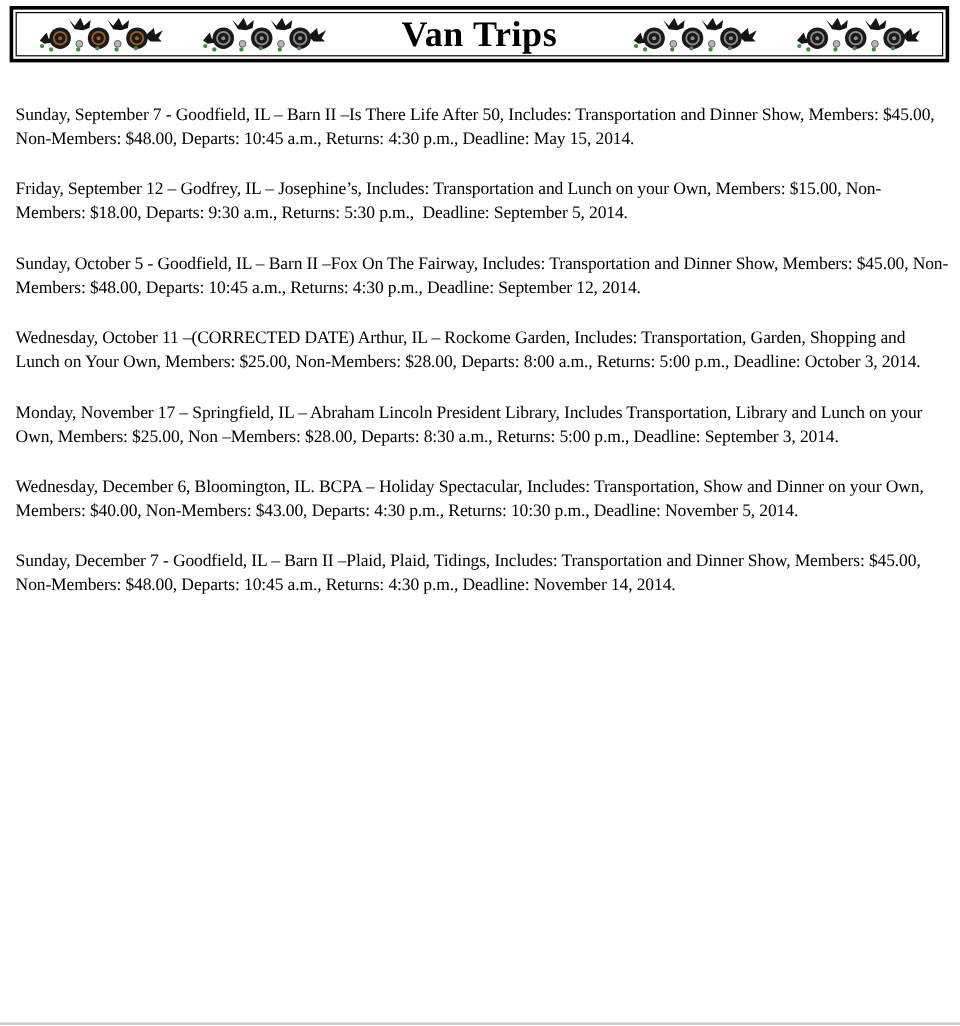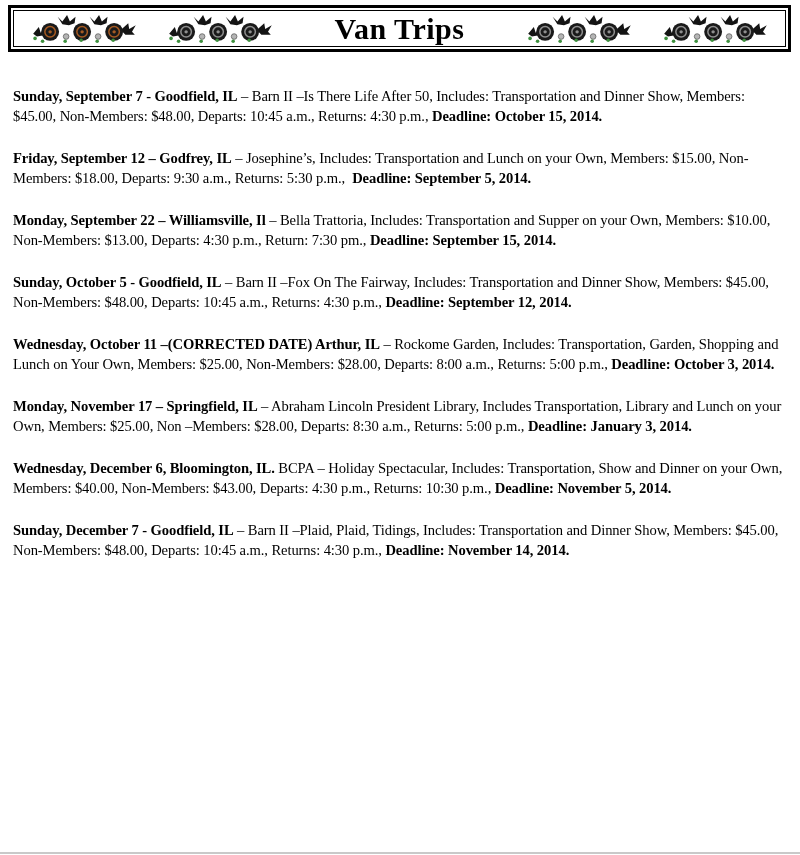--- a/index.html
+++ b/index.html
@@ -61,21 +61,21 @@
     width: 778px;
   }
   .trip {
     margin: 0 0 22px 0;
     font-size: 14.6px;
     line-height: 20px;
     letter-spacing: -0.1px;
     text-align: left;
   }
   .trip .b {
-    font-weight: bold;
+    font-weight: normal;
   }
   .bottom-line {
     position: absolute;
     left: 0;
     bottom: 1px;
     width: 100%;
     border-top: 2px solid #c9c9c9;
   }
 </style>
 </head>
@@ -177,23 +177,22 @@
             <circle cx="36" cy="30" r="1.9" fill="#3e8f3e"></circle>
             <circle cx="53" cy="29" r="1.9" fill="#3e8f3e"></circle>
             <circle cx="70" cy="30" r="1.9" fill="#3e8f3e"></circle>
             <circle cx="87" cy="29" r="1.9" fill="#3e8f3e"></circle>
   </svg></span>
     </div>
   </div>
 </div>
 
 <div class="content">
-    <p class="trip"><span class="b">Sunday, September 7 - Goodfield, IL</span><span> – Barn II –Is There Life After 50, Includes: Transportation and Dinner Show, Members: $45.00, Non-Members: $48.00, Departs: 10:45 a.m., Returns: 4:30 p.m., </span><span class="b">Deadline: October 15, 2014.</span></p>
+    <p class="trip"><span class="b">Sunday, September 7 - Goodfield, IL</span><span> – Barn II –Is There Life After 50, Includes: Transportation and Dinner Show, Members: $45.00, Non-Members: $48.00, Departs: 10:45 a.m., Returns: 4:30 p.m., </span><span class="b">Deadline: May 15, 2014.</span></p>
     <p class="trip"><span class="b">Friday, September 12 – Godfrey, IL</span><span> – Josephine’s, Includes: Transportation and Lunch on your Own, Members: $15.00, Non-Members: $18.00, Departs: 9:30 a.m., Returns: 5:30 p.m., &nbsp;</span><span class="b">Deadline: September 5, 2014.</span></p>
-    <p class="trip"><span class="b">Monday, September 22 – Williamsville, Il</span><span> – Bella Trattoria, Includes: Transportation and Supper on your Own, Members: $10.00, Non-Members: $13.00, Departs: 4:30 p.m., Return: 7:30 pm., </span><span class="b">Deadline: September 15, 2014.</span></p>
     <p class="trip"><span class="b">Sunday, October 5 - Goodfield, IL</span><span> – Barn II –Fox On The Fairway, Includes: Transportation and Dinner Show, Members: $45.00, Non-Members: $48.00, Departs: 10:45 a.m., Returns: 4:30 p.m., </span><span class="b">Deadline: September 12, 2014.</span></p>
     <p class="trip"><span class="b">Wednesday, October 11 –(CORRECTED DATE) Arthur, IL</span><span> – Rockome Garden, Includes: Transportation, Garden, Shopping and Lunch on Your Own, Members: $25.00, Non-Members: $28.00, Departs: 8:00 a.m., Returns: 5:00 p.m., </span><span class="b">Deadline: October 3, 2014.</span></p>
-    <p class="trip"><span class="b">Monday, November 17 – Springfield, IL</span><span> – Abraham Lincoln President Library, Includes Transportation, Library and Lunch on your Own, Members: $25.00, Non –Members: $28.00, Departs: 8:30 a.m., Returns: 5:00 p.m., </span><span class="b">Deadline: January 3, 2014.</span></p>
+    <p class="trip"><span class="b">Monday, November 17 – Springfield, IL</span><span> – Abraham Lincoln President Library, Includes Transportation, Library and Lunch on your Own, Members: $25.00, Non –Members: $28.00, Departs: 8:30 a.m., Returns: 5:00 p.m., </span><span class="b">Deadline: September 3, 2014.</span></p>
     <p class="trip"><span class="b">Wednesday, December 6, Bloomington, IL.</span><span> BCPA – Holiday Spectacular, Includes: Transportation, Show and Dinner on your Own, Members: $40.00, Non-Members: $43.00, Departs: 4:30 p.m., Returns: 10:30 p.m., </span><span class="b">Deadline: November 5, 2014.</span></p>
     <p class="trip"><span class="b">Sunday, December 7 - Goodfield, IL</span><span> – Barn II –Plaid, Plaid, Tidings, Includes: Transportation and Dinner Show, Members: $45.00, Non-Members: $48.00, Departs: 10:45 a.m., Returns: 4:30 p.m., </span><span class="b">Deadline: November 14, 2014.</span></p>
   </div>
 
 <div class="bottom-line"></div>
 
 </body></html>

